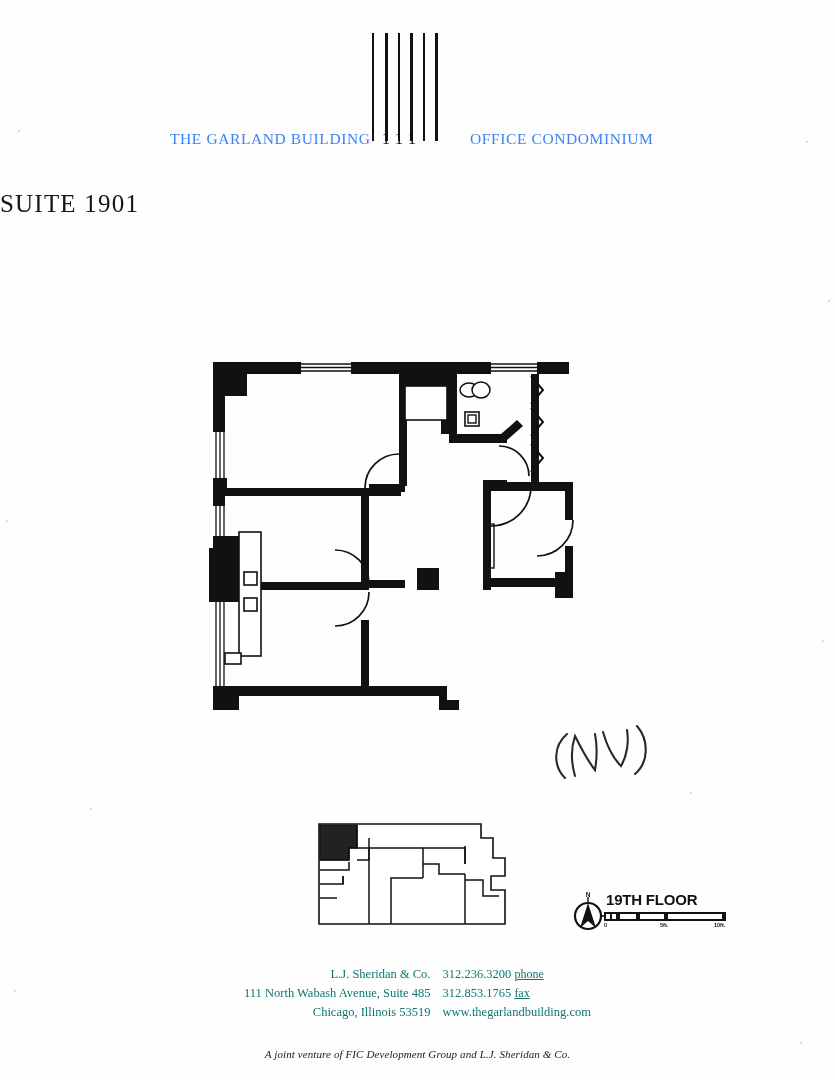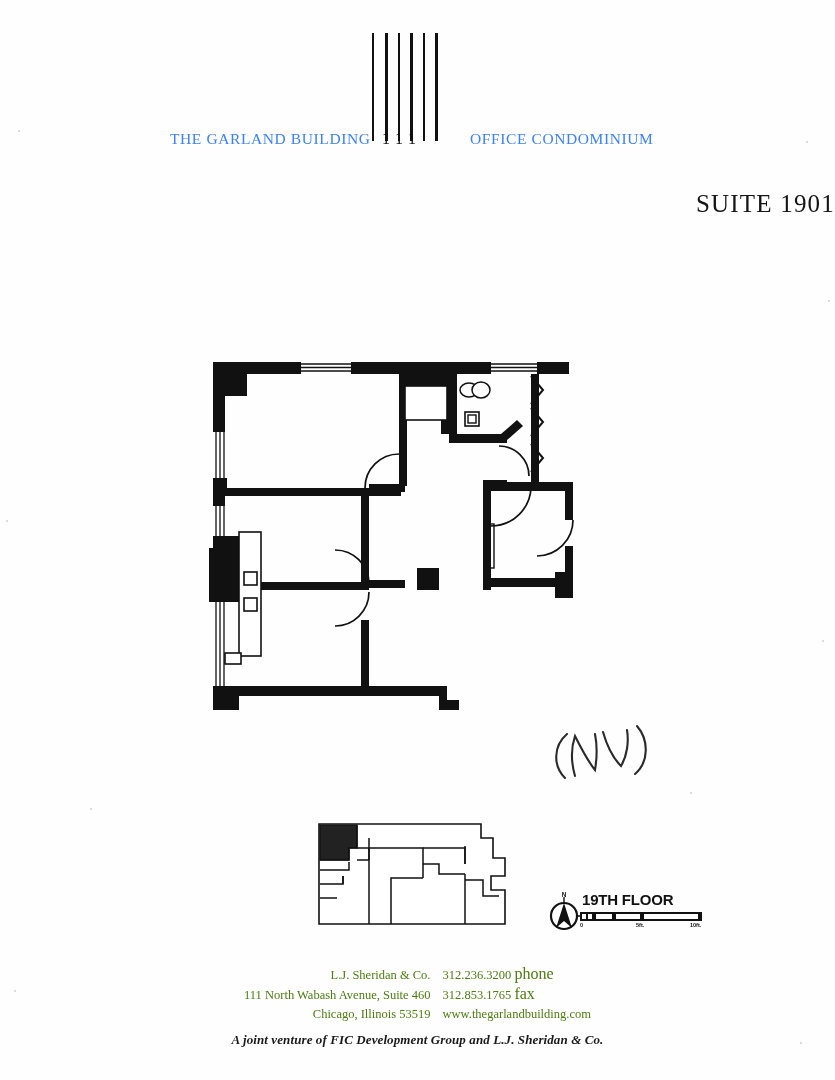--- a/index.html
+++ b/index.html
@@ -81,21 +81,21 @@
     color: #3b82f6;
   }
   #brand-left  { left: 170px; }
   #brand-right { left: 470px; }
 
   #suite-title {
     position: absolute;
     left: 0;
     top: 190px;
     width: 835px;
-    text-align: right;
+    text-align: left;
     font-family: "Liberation Serif", serif;
     font-size: 25px;
     letter-spacing: 1.2px;
     color: #151515;
   }
 
   
   #floorplan-wrap {
     position: absolute;
     left: 195px;
@@ -119,21 +119,21 @@
     position: absolute;
     left: 313px;
     top: 818px;
     width: 200px;
     height: 112px;
   }
 
   
   #floor-indicator {
     position: absolute;
-    left: 546px;
+    left: 570px;
     top: 886px;
     width: 165px;
     height: 50px;
     text-decoration: underline;
   }
   #compass-wrap {
     position: absolute;
     left: 0;
     top: 2px;
     width: 36px;
@@ -176,44 +176,44 @@
     top: 966px;
     width: 835px;
   }
   #footer-table {
     margin: 0 auto;
     border-collapse: collapse;
   }
   #footer-table td {
     font-family: "Liberation Serif", serif;
     font-size: 12.5px;
-    color: #4d7c0f;
+    color: #0f766e;
     padding: 0 0 3px 0;
     line-height: 16px;
     white-space: nowrap;
   }
   #footer-table td.col-left {
     text-align: right;
     padding-right: 12px;
   }
   #footer-table td.col-right {
     text-align: left;
   }
   .fine {
-    font-size: 16px;
+    font-size: 12px;
+    text-decoration: underline;
   }
   #joint-venture {
-    margin-top: 7px;
+    margin-top: 25px;
     text-align: center;
     font-family: "Liberation Serif", serif;
     font-style: italic;
-    font-size: 13px;
+    font-size: 11px;
     color: #1a1a1a;
     letter-spacing: 0.1px;
-    font-weight: bold;
   }
 
   
   .speck {
     position: absolute;
     background: #cfcfcf;
     border-radius: 50%;
     width: 2px;
     height: 2px;
   }
@@ -466,21 +466,21 @@
   </div>
 
   <div id="footer-block">
     <table id="footer-table">
       <tbody>
         <tr>
           <td class="col-left">L.J. Sheridan &amp; Co.</td>
           <td class="col-right"><span>312.236.3200</span> <span class="fine">phone</span></td>
         </tr>
         <tr>
-          <td class="col-left">111 North Wabash Avenue, Suite 460</td>
+          <td class="col-left">111 North Wabash Avenue, Suite 485</td>
           <td class="col-right"><span>312.853.1765</span> <span class="fine">fax</span></td>
         </tr>
         <tr>
           <td class="col-left">Chicago, Illinois 53519</td>
           <td class="col-right"><span>www.thegarlandbuilding.com</span></td>
         </tr>
       </tbody>
     </table>
     <div id="joint-venture">A joint venture of FIC Development Group and L.J. Sheridan &amp; Co.</div>
   </div>

